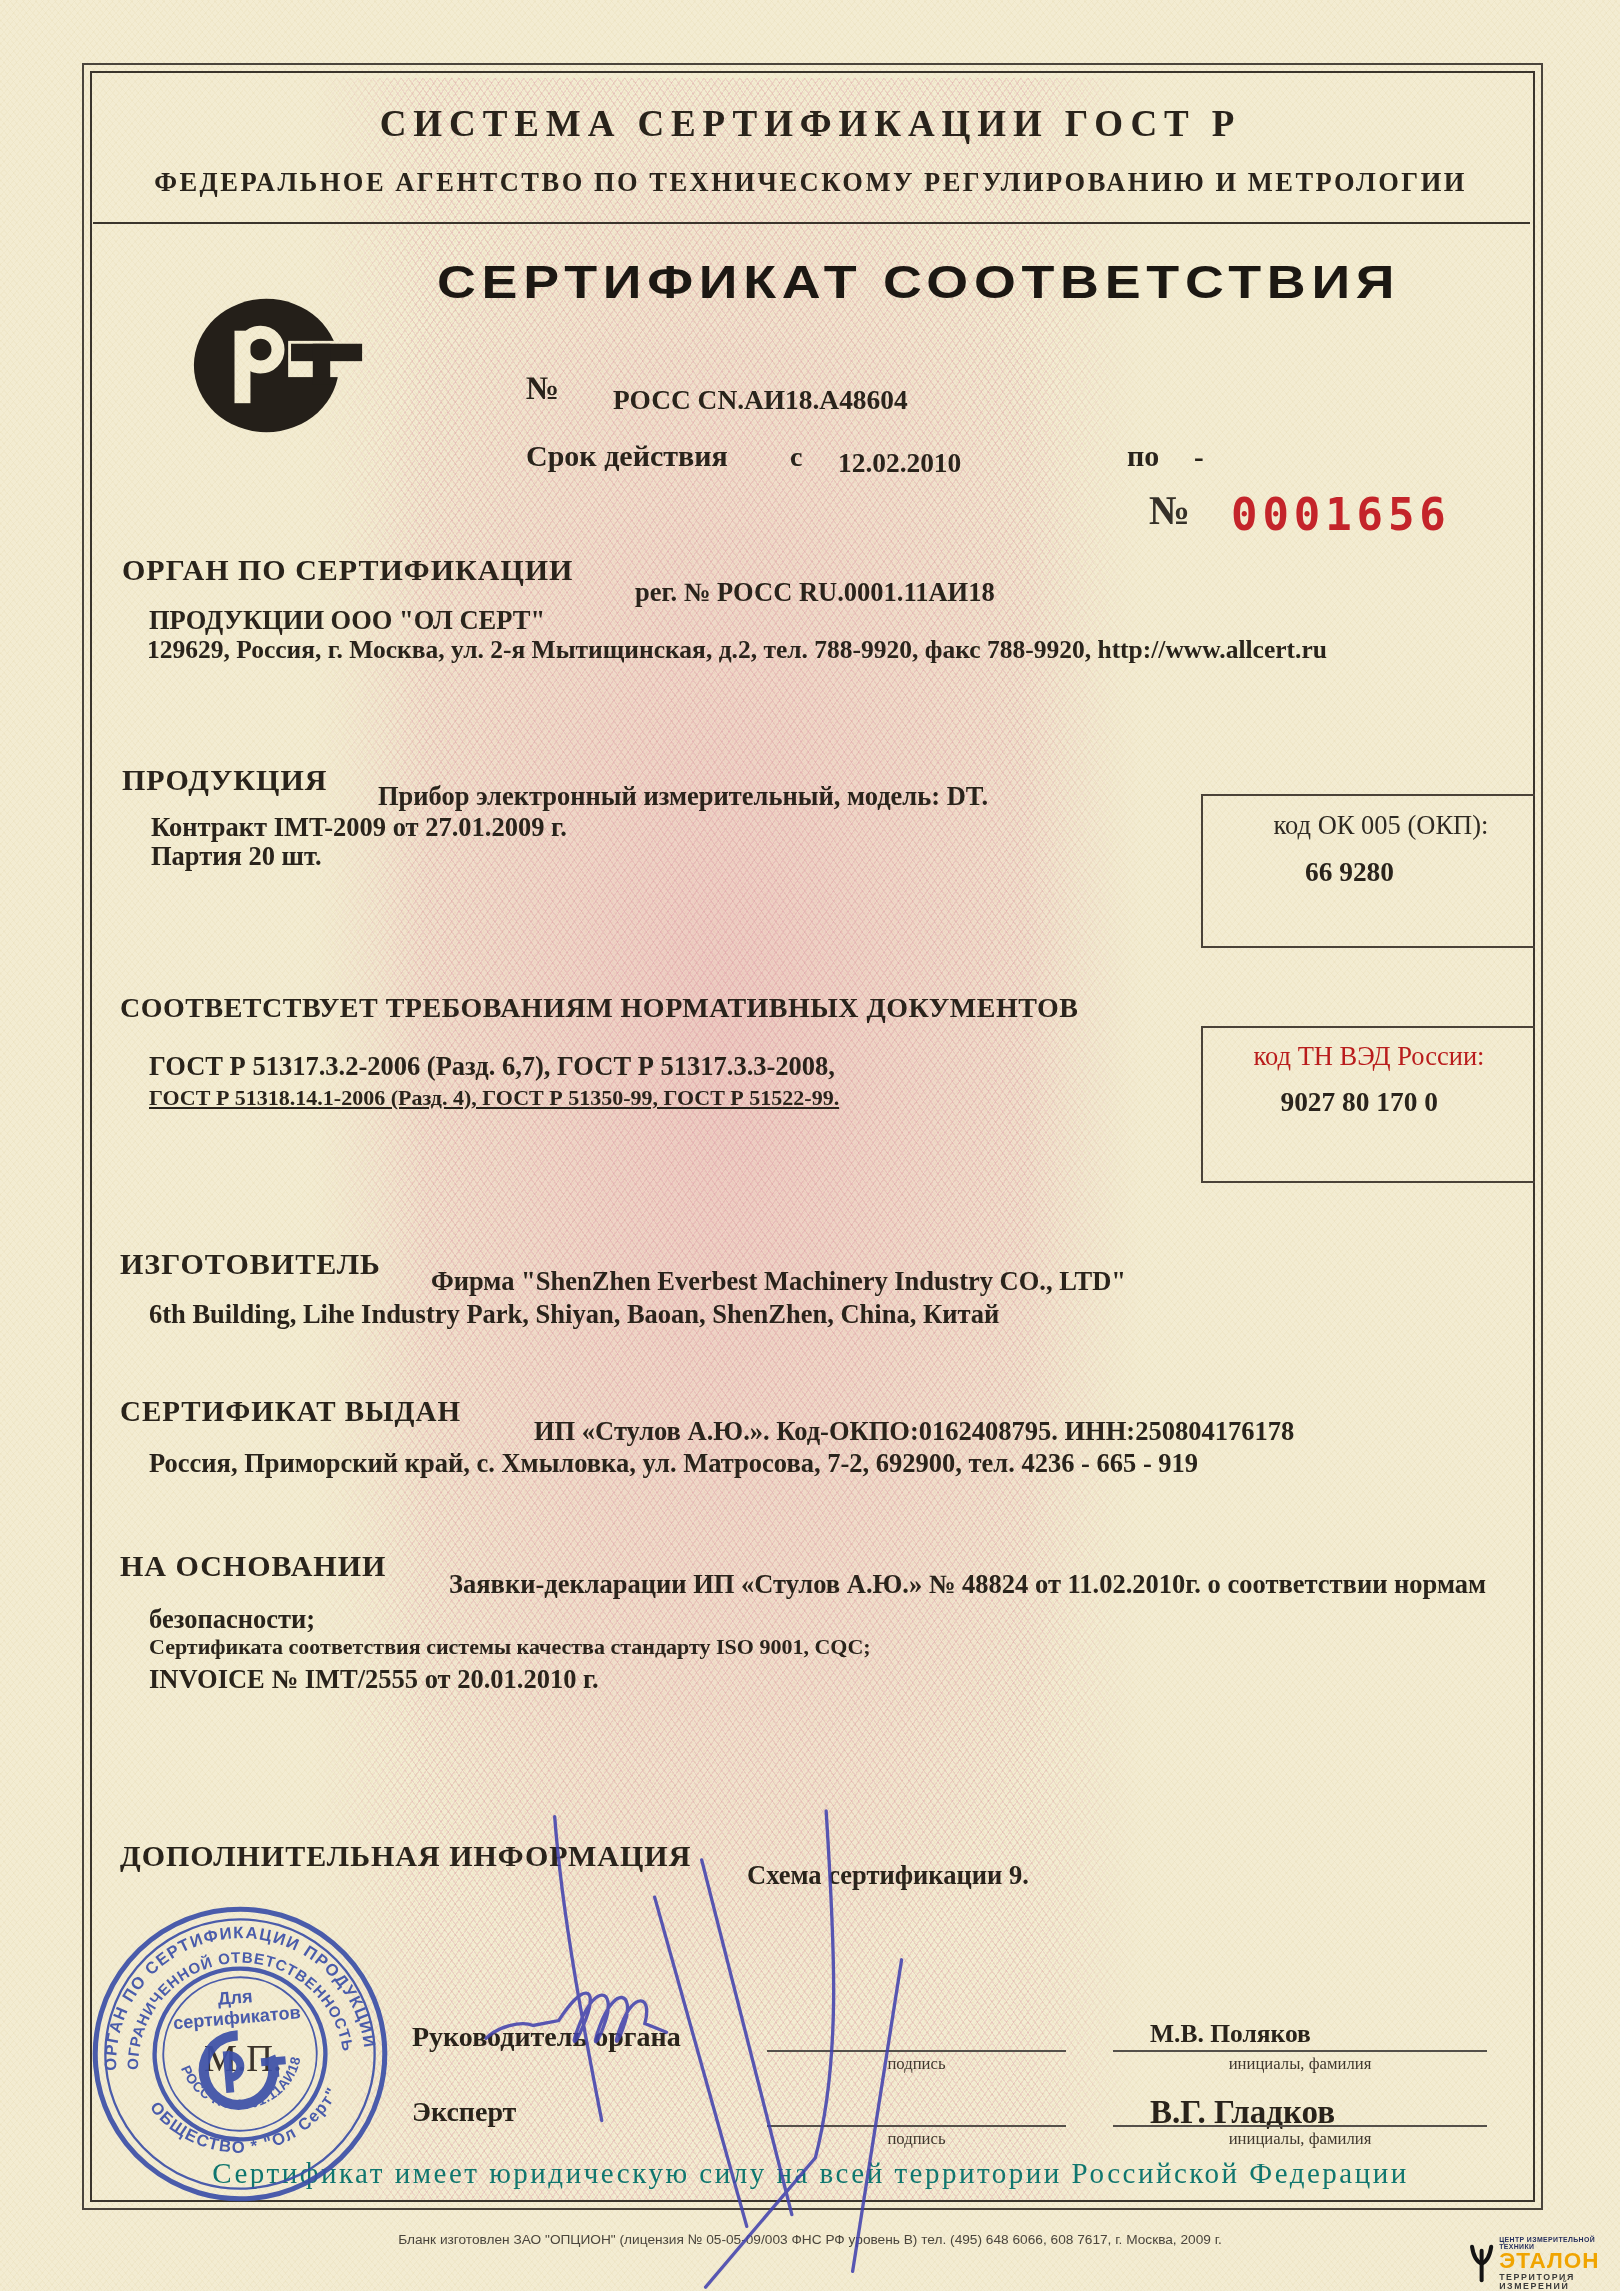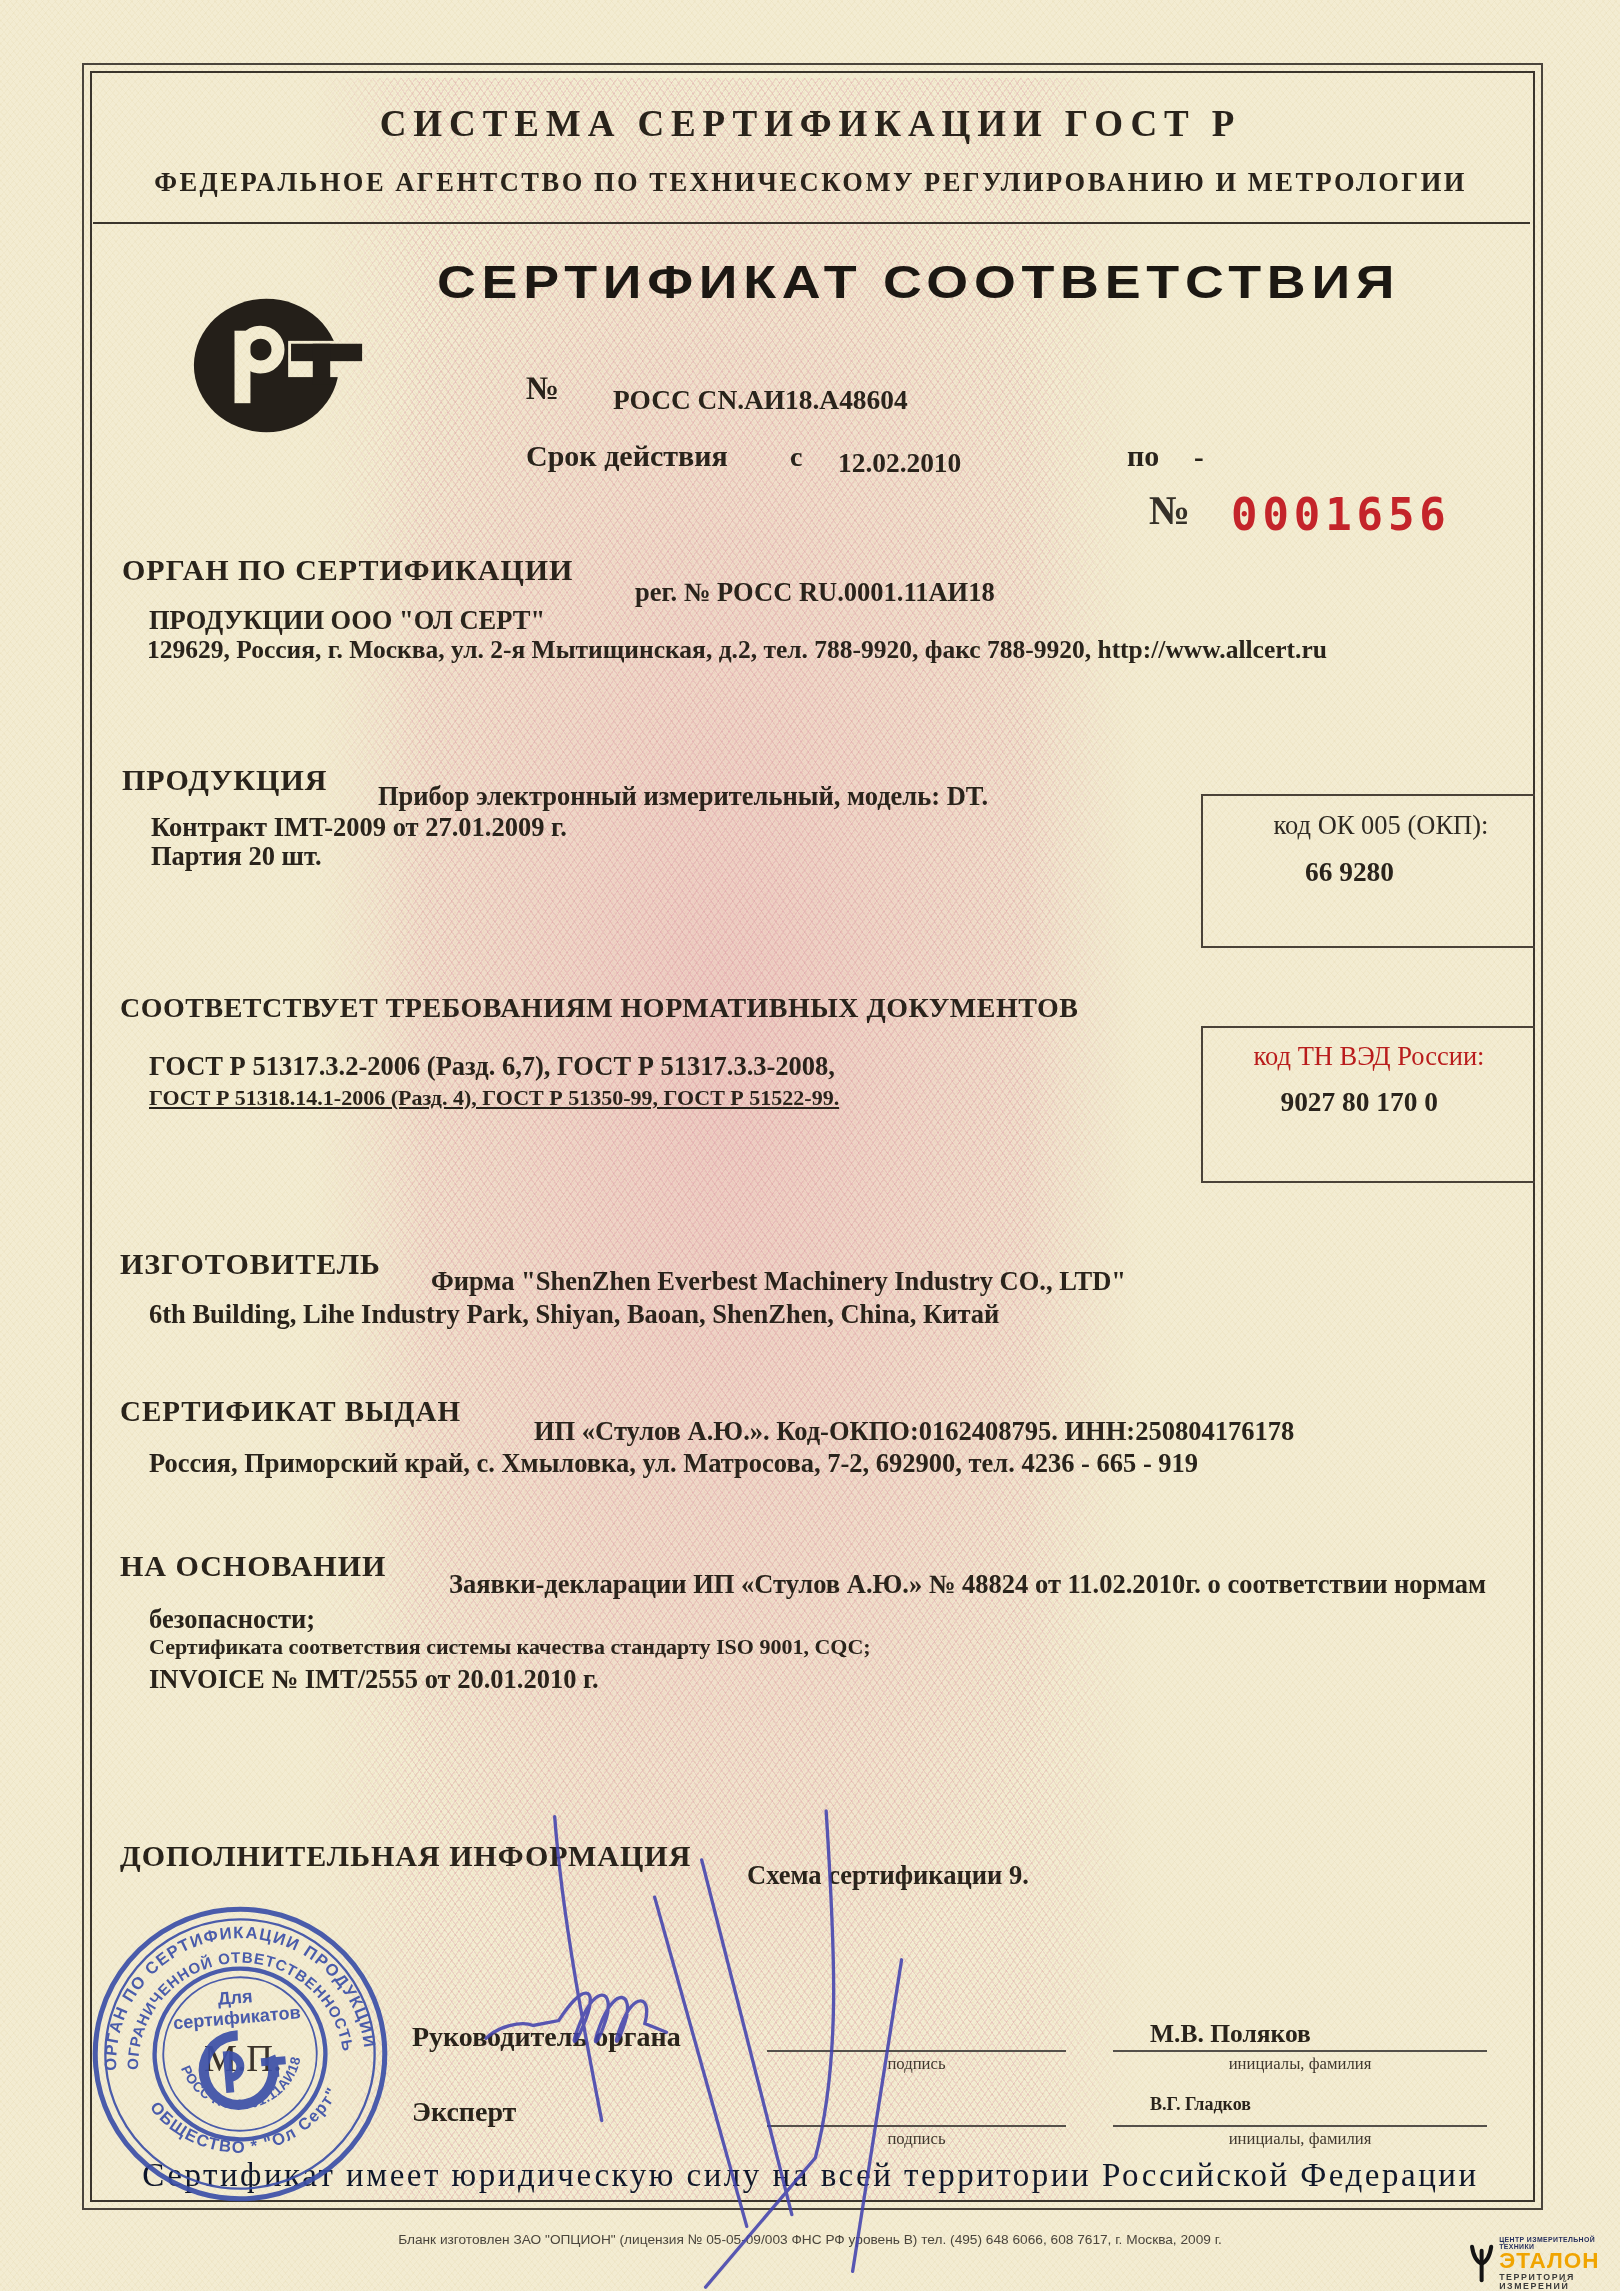--- a/index.html
+++ b/index.html
@@ -122,25 +122,25 @@
 <div class="t ser b" style="left:412px;top:2021px;font-size:28px;">Руководитель органа</div>
 <div class="sigline" style="left:767px;top:2050px;width:299px;"></div>
 <div class="t ser sub" style="left:767px;top:2054px;width:299px;text-align:center;">подпись</div>
 <div class="t ser b" style="left:1150px;top:2019px;font-size:25.5px;">М.В. Поляков</div>
 <div class="sigline" style="left:1113px;top:2050px;width:374px;"></div>
 <div class="t ser sub" style="left:1113px;top:2054px;width:374px;text-align:center;">инициалы, фамилия</div>
 
 <div class="t ser b" style="left:412px;top:2096px;font-size:28px;">Эксперт</div>
 <div class="sigline" style="left:767px;top:2125px;width:299px;"></div>
 <div class="t ser sub" style="left:767px;top:2129px;width:299px;text-align:center;">подпись</div>
-<div class="t ser b" style="left:1150px;top:2094px;font-size:18px;">В.Г. Гладков</div>
+<div class="t ser b" style="left:1150px;top:2094px;font-size:33px;">В.Г. Гладков</div>
 <div class="sigline" style="left:1113px;top:2125px;width:374px;"></div>
 <div class="t ser sub" style="left:1113px;top:2129px;width:374px;text-align:center;">инициалы, фамилия</div>
 
-<div class="t ser" style="left:82px;top:2157px;width:1457px;text-align:center;font-size:33px;letter-spacing:2.5px;color:#0f172a;">Сертификат имеет юридическую силу на всей территории Российской Федерации</div>
+<div class="t ser" style="left:82px;top:2157px;width:1457px;text-align:center;font-size:29px;letter-spacing:2.5px;color:#0f766e;">Сертификат имеет юридическую силу на всей территории Российской Федерации</div>
 
 <svg class="stamp-svg" style="left:88px;top:1902px;transform:rotate(-5deg);" width="304" height="304" viewBox="0 0 210 210">
   <defs>
     <path id="arcT1" d="M 19,111 a 86,86 0 1 1 172,0"></path>
     <path id="arcT2" d="M 34,113 a 71,71 0 1 1 142,0"></path>
     <path id="arcB1" d="M 28,96 a 77,77 0 1 0 154,0"></path>
     <path id="arcB2" d="M 62,100 a 43,43 0 1 0 86,0"></path>
   </defs>
   <g fill="none" stroke="#3c50a8">
     <circle cx="105" cy="105" r="100" stroke-width="3.5"></circle>

